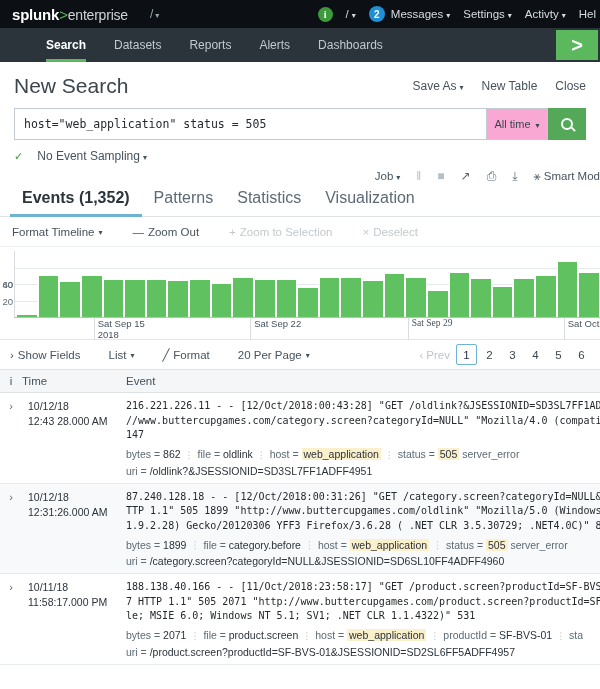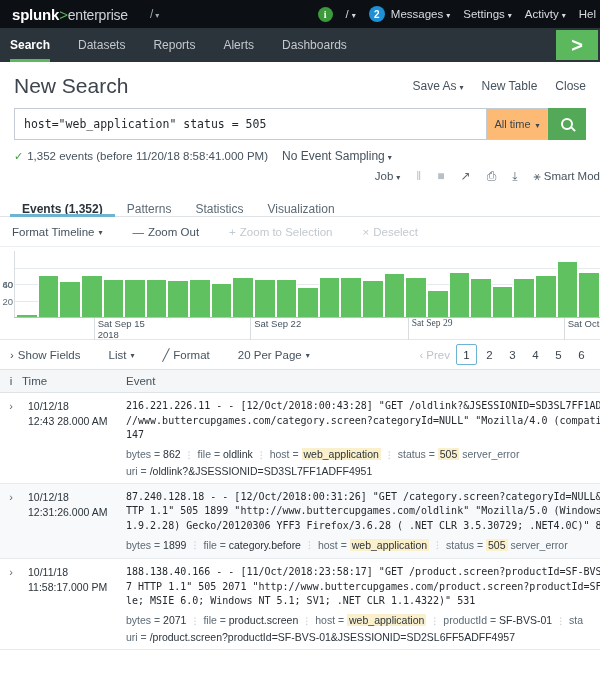--- a/index.html
+++ b/index.html
@@ -46,21 +46,21 @@
   
   .navbar {
     height: 34px; background: #2b343a;
     display: flex; align-items: stretch;
     position: relative;
   }
   .nav-item {
     display: flex; align-items: center; padding: 0 14px;
     font-size: 12px; color: #c3c9ce; position: relative;
   }
-  .nav-item:first-child { padding-left: 10px; }
+  .nav-item:first-child { padding-left: 10px; margin-left: 36px; }
   .nav-item.active { color: #ffffff; font-weight: bold; }
   .nav-item.active::after {
     content: ""; position: absolute; left: 10px; right: 14px; bottom: 0;
     height: 3px; background: #5cb85c;
   }
   .nav-spacer { flex: 1; }
   .send-btn {
     width: 42px; background: #5cb85c; display: flex;
     align-items: center; justify-content: center;
     color: #ffffff; font-size: 20px; font-weight: bold;
@@ -79,21 +79,21 @@
 
   
   .searchrow { padding: 4px 14px 0 14px; display: flex; }
   .search-input {
     flex: 1; height: 32px; border: 1px solid #c3cbd4; border-right: none;
     background: #fff; display: flex; align-items: center; padding: 0 9px;
     font-family: "DejaVu Sans Mono", monospace; font-size: 11.5px; color: #24292e;
   }
   .timepicker {
     width: 62px; height: 32px; border: 1px solid #c3cbd4;
-    background: #fdba74; display: flex; align-items: center; justify-content: center;
+    background: #f9a8d4; display: flex; align-items: center; justify-content: center;
     gap: 5px; font-size: 11px; color: #3c444d;
   }
   .search-go {
     width: 38px; height: 32px; background: #53a957;
     display: flex; align-items: center; justify-content: center;
   }
   .mag { width: 12px; height: 12px; border: 2px solid #fff; border-radius: 50%; position: relative; }
   .mag::after {
     content: ""; position: absolute; width: 2px; height: 6px; background: #fff;
     transform: rotate(-45deg); right: -3px; bottom: -4px;
@@ -114,22 +114,22 @@
   .jb { display: flex; align-items: center; gap: 3px; }
   .icn { color: #5c6a75; font-size: 12px; }
   .icn.dim { color: #b8c0c7; }
 
   
   .tabs {
     display: flex; align-items: stretch; height: 28px;
     border-bottom: 1px solid #dfe3e6; padding-left: 10px;
   }
   .tab {
-    display: flex; align-items: flex-end; padding: 0 12px;
-    font-size: 12px; color: #5c6a75; position: relative;
+    display: flex; align-items: flex-start; padding: 0 12px;
+    font-size: 16px; color: #5c6a75; position: relative;
   }
   .tab.active { color: #2b333b; font-weight: bold; }
   .tab.active::after {
     content: ""; position: absolute; left: 0; right: 0; bottom: -1px;
     height: 3px; background: #6fb3d2;
   }
 
   
   .tlbar {
     display: flex; align-items: center; height: 30px;
@@ -301,21 +301,20 @@
       <span>All time</span>
       <span class="caret">▾</span>
     </div>
     <div class="search-go">
       <span class="mag"></span>
     </div>
   </div>
 
   <div class="countrow">
     <span class="check">✓</span>
-    <span style="margin-left:-10px">1,352 events (before 11/20/18 8:58:41.000 PM)</span>
     <span class="t-act">
       <span>No Event Sampling</span>
       <span class="caret">▾</span>
     </span>
   </div>
 
   <div class="jobrow">
     <span class="jb">
       <span>Job</span>
       <span class="caret">▾</span>
@@ -486,20 +485,21 @@
           <div class="ev-raw">1.9.2.28) Gecko/20120306 YFF3 Firefox/3.6.28 ( .NET CLR 3.5.30729; .NET4.0C)" 871</div>
           <div class="ev-fields">
             <span class="fld">bytes = <b>1899</b></span>
             <span class="fdiv">⁝</span>
             <span class="fld">file = <b>category.before</b></span>
             <span class="fdiv">⁝</span>
             <span class="fld">host = <b class="hl">web_application</b></span>
             <span class="fdiv">⁝</span>
             <span class="fld">status = <b class="hl">505</b> server_error</span>
           </div>
+          <div class="ev-uri">uri = <b>/category.screen?categoryId=NULL&amp;JSESSIONID=SD6SL10FF4ADFF4960</b></div>
         </div>
       </div>
       <div class="evrow">
         <div class="exp-arrow">›</div>
         <div class="ev-time">
           <div>10/11/18</div>
           <div>11:58:17.000 PM</div>
         </div>
         <div class="ev-body">
           <div class="ev-raw">188.138.40.166 - - [11/Oct/2018:23:58:17] "GET /product.screen?productId=SF-BVS-01&amp;JSE</div>

